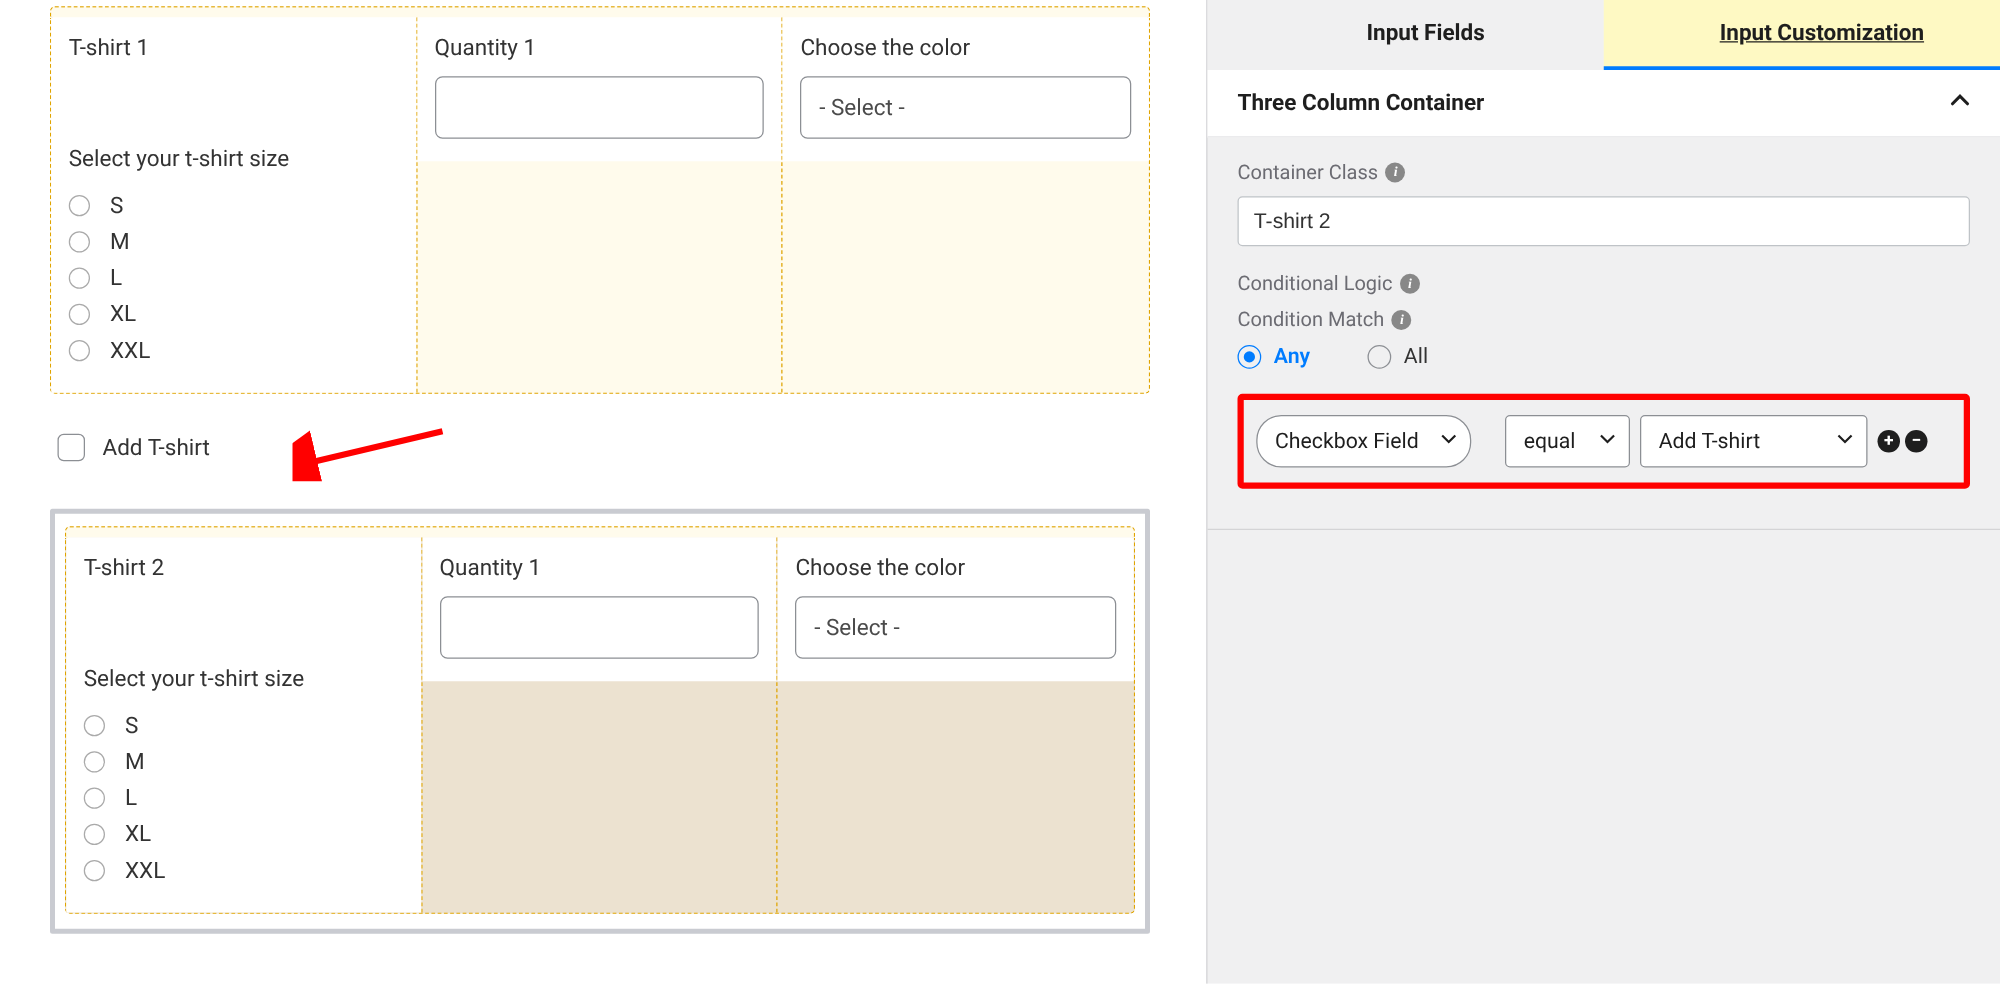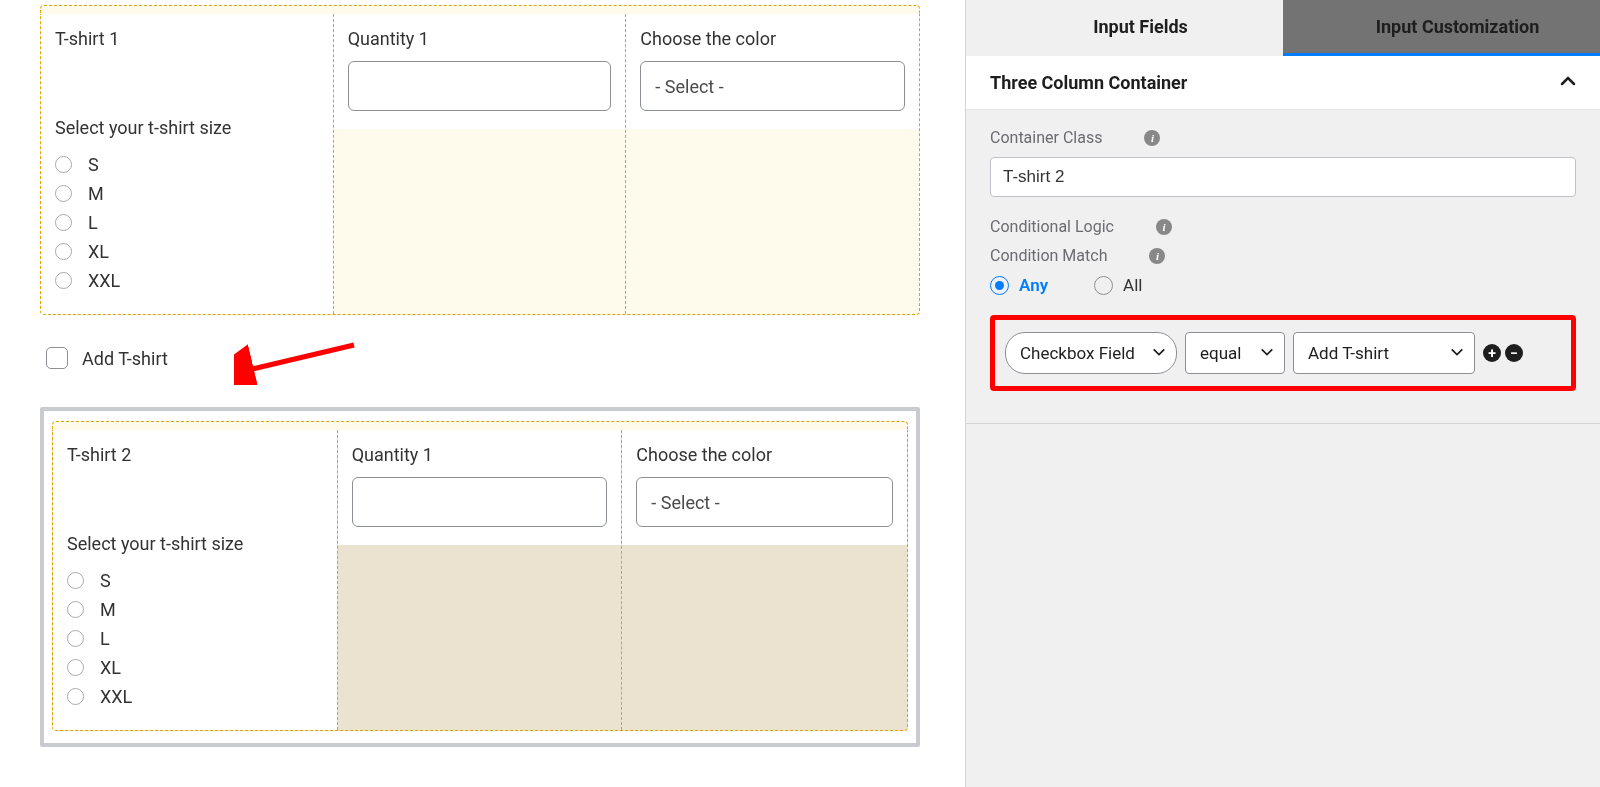--- a/index.html
+++ b/index.html
@@ -161,42 +161,41 @@
     display: flex;
     align-items: center;
     justify-content: center;
     font-size: 18px;
     font-weight: 700;
     color: #1e1e1e;
     cursor: pointer;
     border-bottom: 3px solid transparent;
     padding-left: 32px;
   }
-  .tab.active { border-bottom-color: #007cff; background: #737373; }
+  .tab.active { border-bottom-color: #007cff; background: #fef9c3; text-decoration: underline; }
 
   .section-row {
     background: #fff;
     padding: 16px 24px;
     display: flex;
     justify-content: space-between;
     align-items: center;
     font-weight: 700;
     font-size: 18px;
     border-bottom: 1px solid #e5e5e7;
   }
   .chevron { width: 16px; height: 16px; }
 
   .panel-body { padding: 18px 24px 18px 24px; }
   .setting-label {
     font-size: 16px;
     color: #6b6b72;
     margin-bottom: 10px;
     display: flex;
     align-items: center;
-    gap: 36px;
   }
   .info-icon {
     display: inline-flex;
     width: 16px; height: 16px;
     border-radius: 50%;
     background: #888;
     color: #fff;
     font-size: 11px;
     font-style: italic;
     font-weight: bold;
@@ -245,21 +244,21 @@
     background: #fff;
     height: 42px;
     display: flex;
     align-items: center;
     justify-content: space-between;
     padding: 0 10px 0 14px;
     font-size: 17px;
   }
   .rule-select .chev { margin-left: 10px; }
   .rs-field { width: 172px; border-radius: 20px; }
-  .rs-op    { width: 100px; }
+  .rs-op    { width: 100px; margin-left: 19px; }
   .rs-val   { width: 182px; }
   .rule-icons { display: flex; gap: 4px; }
   .rule-icons .ic {
     width: 18px; height: 18px;
     border-radius: 50%;
     background: #1e1e1e;
     color: #fff;
     display: inline-flex; align-items: center; justify-content: center;
     font-size: 14px;
     font-weight: bold;

